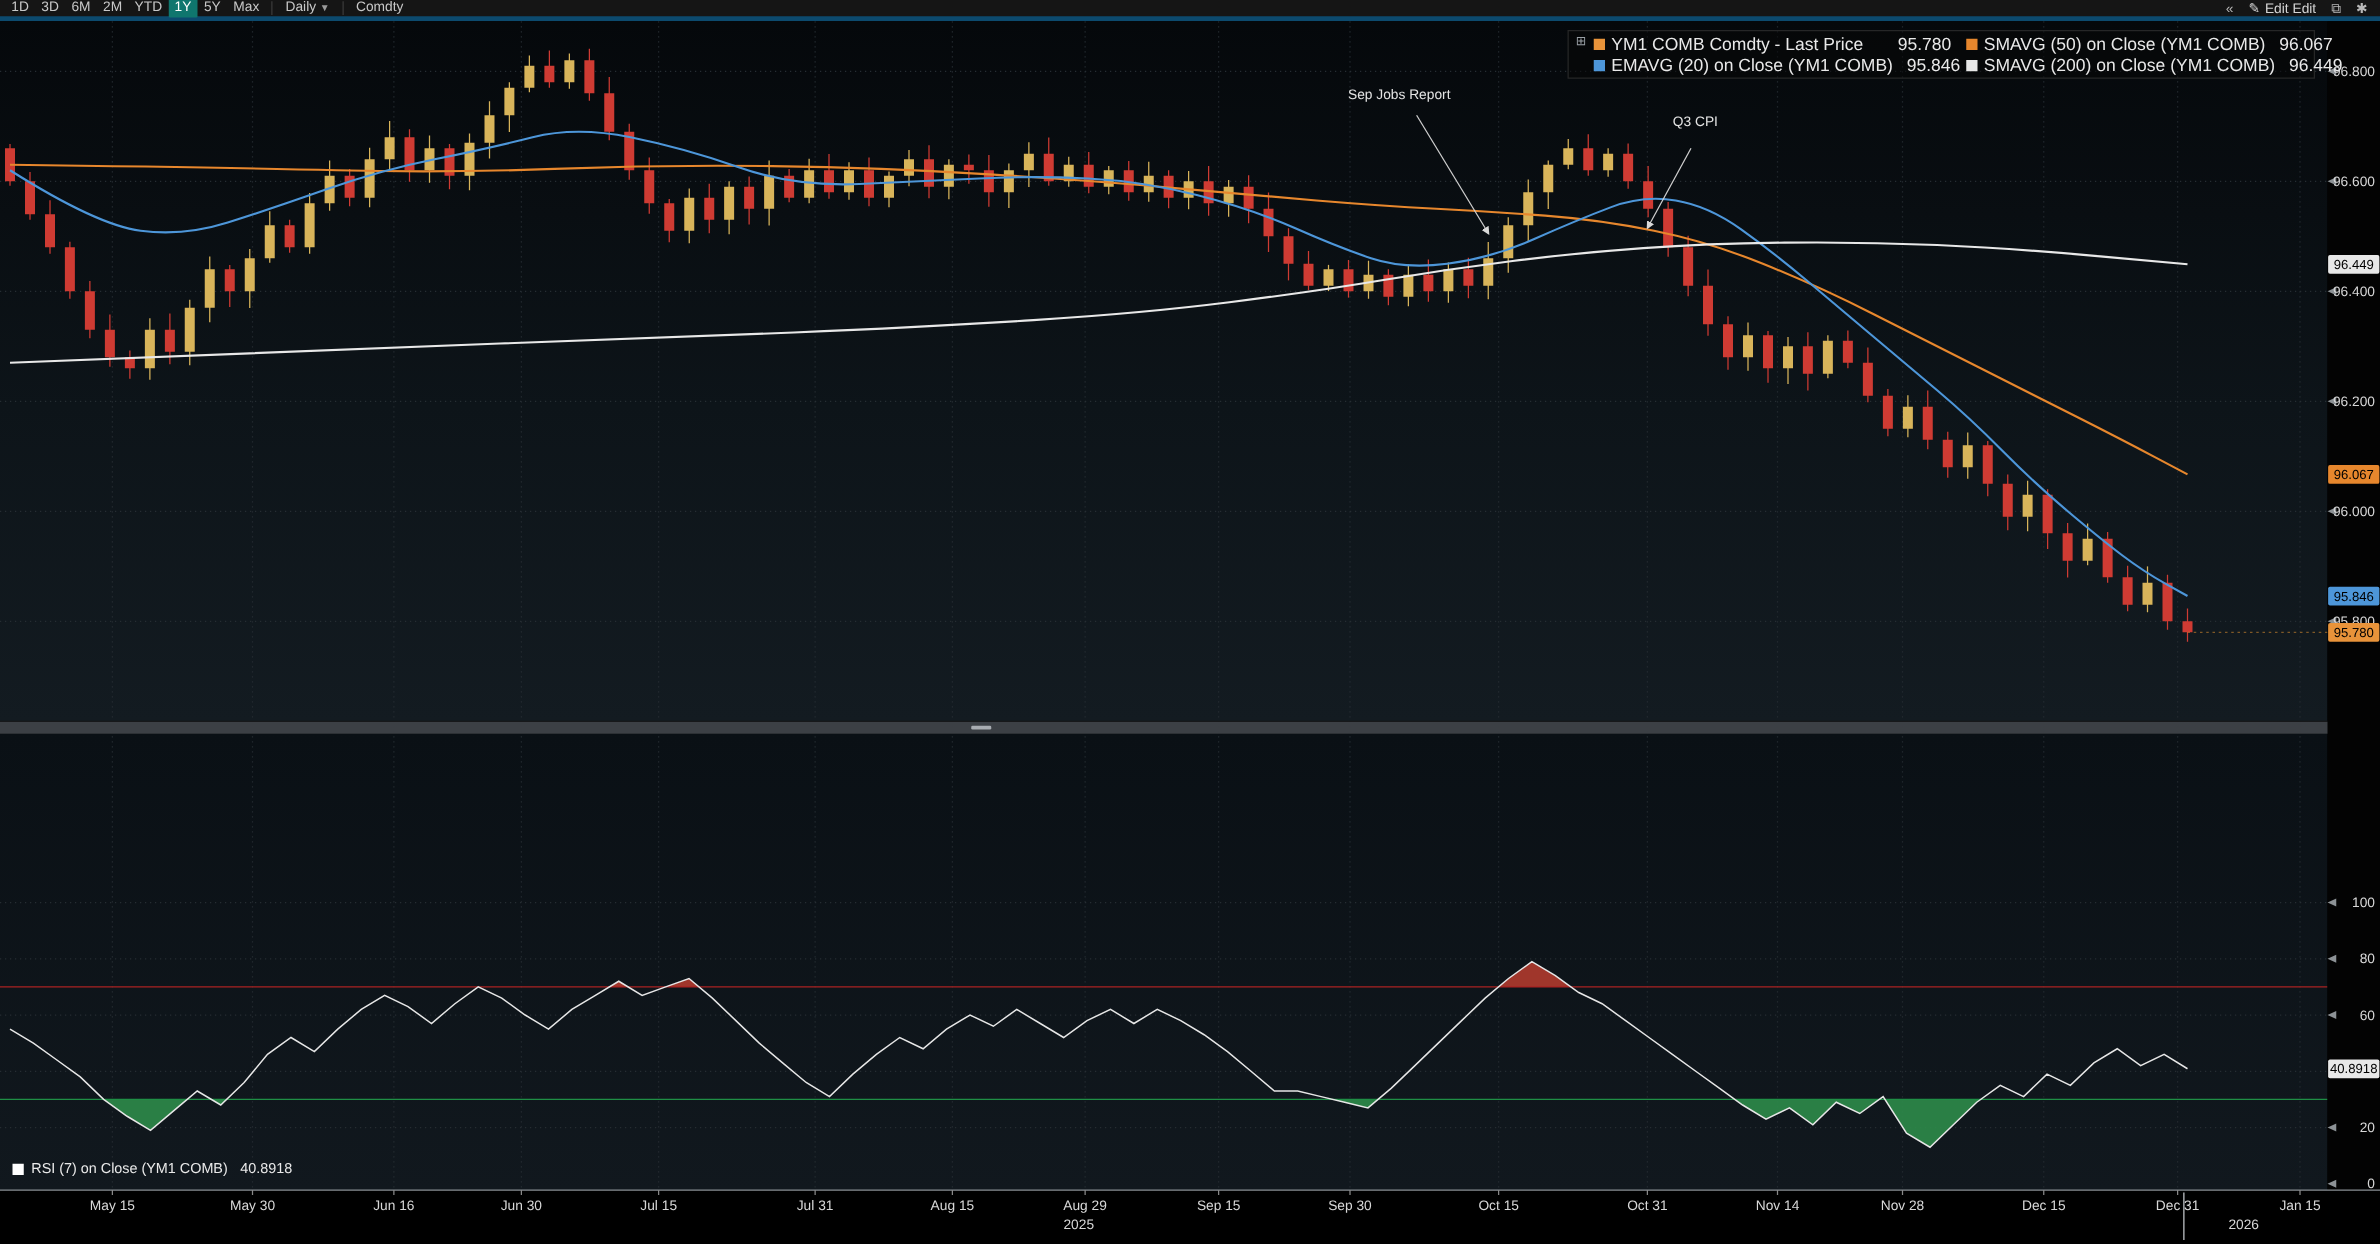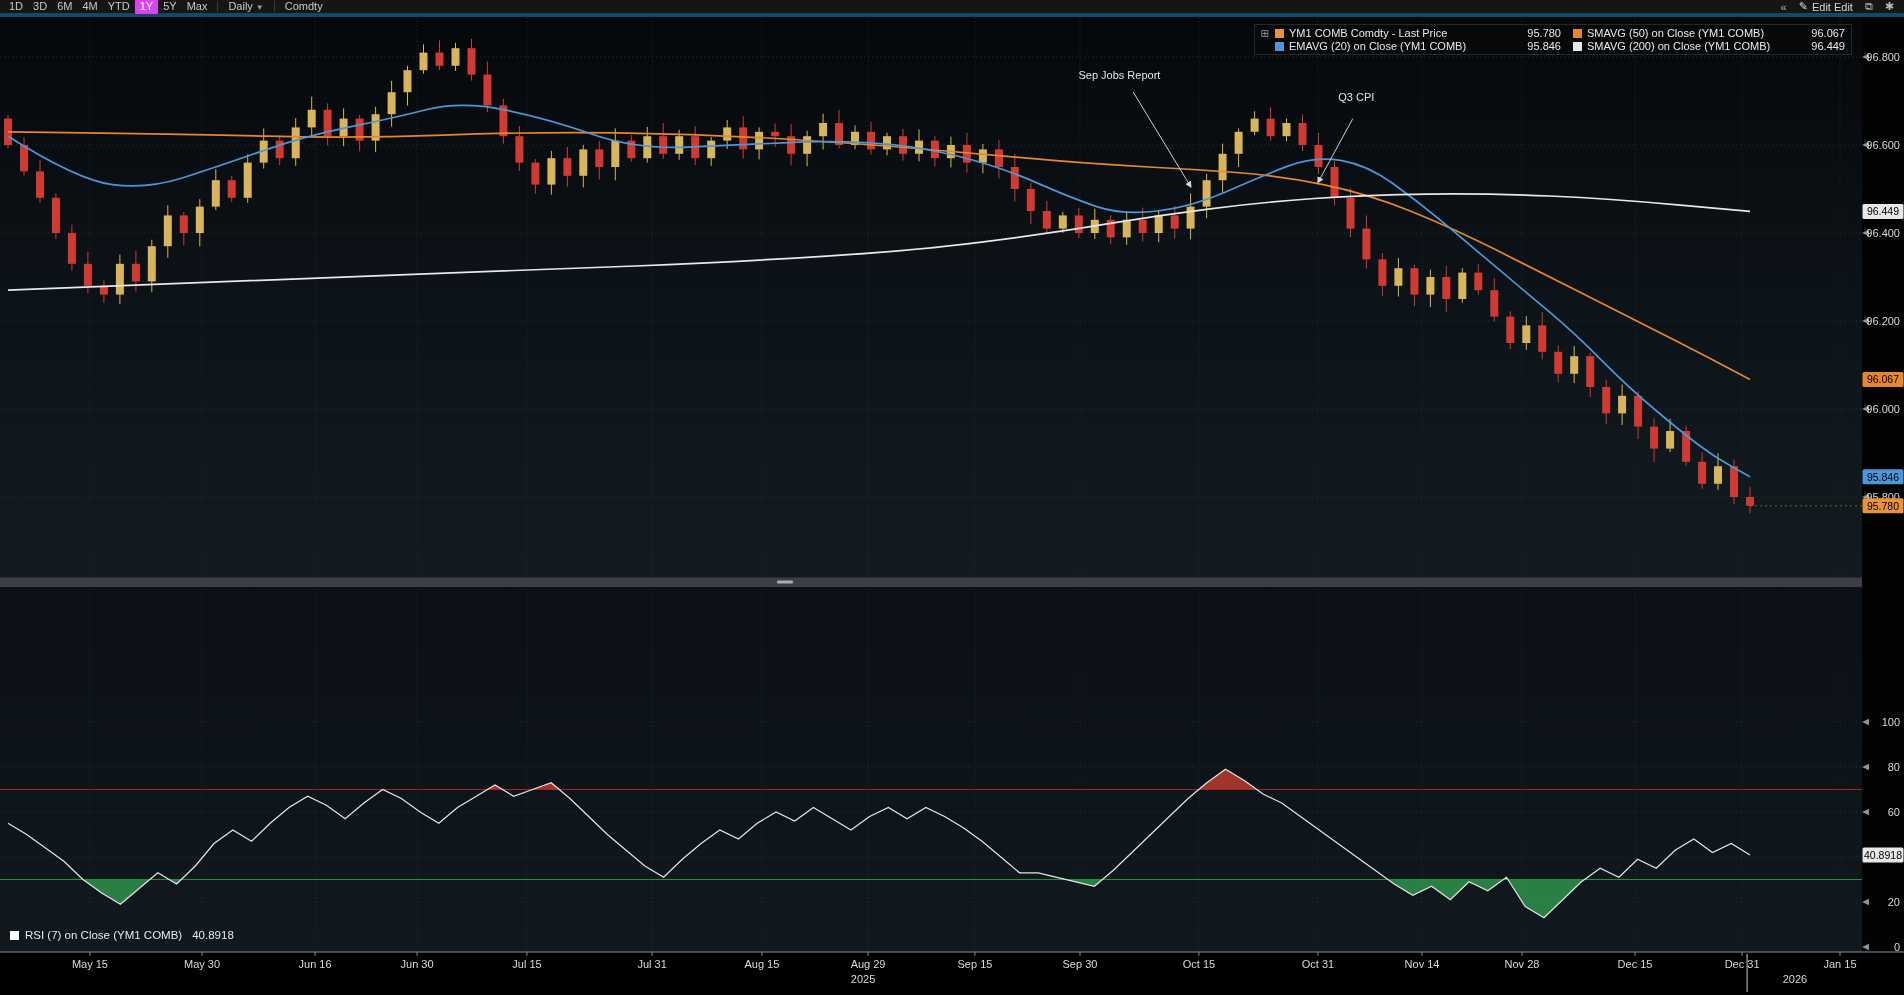--- a/index.html
+++ b/index.html
@@ -4,54 +4,54 @@
 <style>
   * { margin:0; padding:0; box-sizing:border-box; }
   html,body { background:#000; width:1904px; height:995px; overflow:hidden;
     font-family:"Liberation Sans","DejaVu Sans",sans-serif; }
   
   .toolbar { height:17px; width:1904px; background:#151515; display:flex; align-items:center;
     padding:0 4px; font-size:11px; color:#c8c8c8; border-bottom:4px solid #0c4a6e; }
   .ranges { display:flex; align-items:center; }
   .tb-btn { background:transparent; border:none; color:#c8c8c8; font-size:11px; height:15px;
     line-height:15px; padding:0 5px; cursor:pointer; font-family:inherit; white-space:nowrap; }
-  .tb-btn.sel { background:#d946ef; color:#fff; border-radius:1px; }
+  .tb-btn.sel { background:#0f766e; color:#fff; border-radius:1px; }
   .tb-sep { width:1px; height:11px; background:#3a3a3a; margin:0 5px; }
   .caret { font-size:8px; margin-left:3px; color:#9b9b9b; }
   .tb-right { margin-left:auto; display:flex; align-items:center; gap:12px; padding-right:6px; }
   .tb-ico { color:#b9b9b9; font-size:11px; cursor:pointer; }
   .edit-chart { display:flex; gap:4px; align-items:center; color:#d6d6d6; cursor:pointer; }
   
   .chart-wrap { position:relative; width:1904px; height:978px; }
   #chart-svg { position:absolute; left:0; top:0; }
   #chart-svg text { font-family:"Liberation Sans","DejaVu Sans",sans-serif; }
   
   .legend { position:absolute; top:7px; right:52px; background:rgba(8,8,8,0.55);
     border:1px solid rgba(70,70,70,0.5); padding:2px 6px; display:flex; gap:6px; }
   .legend-expand { color:#9aa0a6; font-size:10px; line-height:14px; cursor:pointer; }
   .legend-grid { display:grid; grid-template-columns:286px 272px; column-gap:12px; row-gap:1px; }
-  .li { display:flex; align-items:center; gap:5px; font-size:11px; color:#e9e9e9; white-space:nowrap; }
+  .li { display:flex; align-items:center; gap:5px; font-size:14px; color:#e9e9e9; white-space:nowrap; }
   .li .lab { flex:1; }
   .li .val { margin-left:6px; }
   .sw { width:9px; height:9px; flex:none; background:#888; }
   
   .rsi-tag { position:absolute; left:10px; top:912px; display:flex; align-items:center; gap:6px;
     font-size:11.5px; color:#e9e9e9; }
   .rsi-tag .sw { background:#ffffff; }
   .rsi-tag .val { margin-left:4px; }
 </style>
 </head>
 <body>
 
 <div class="toolbar">
   <div class="ranges" id="ranges">
       <button class="tb-btn">1D</button>
       <button class="tb-btn">3D</button>
       <button class="tb-btn">6M</button>
-      <button class="tb-btn">4M</button>
+      <button class="tb-btn">2M</button>
       <button class="tb-btn">YTD</button>
       <button class="tb-btn sel">1Y</button>
       <button class="tb-btn">5Y</button>
       <button class="tb-btn">Max</button>
     </div>
   <span class="tb-sep"></span>
   <button class="tb-btn"><span>Daily</span><span class="caret">▼</span></button>
   <span class="tb-sep"></span>
   <button class="tb-btn">Comdty</button>
   <div class="tb-right">

